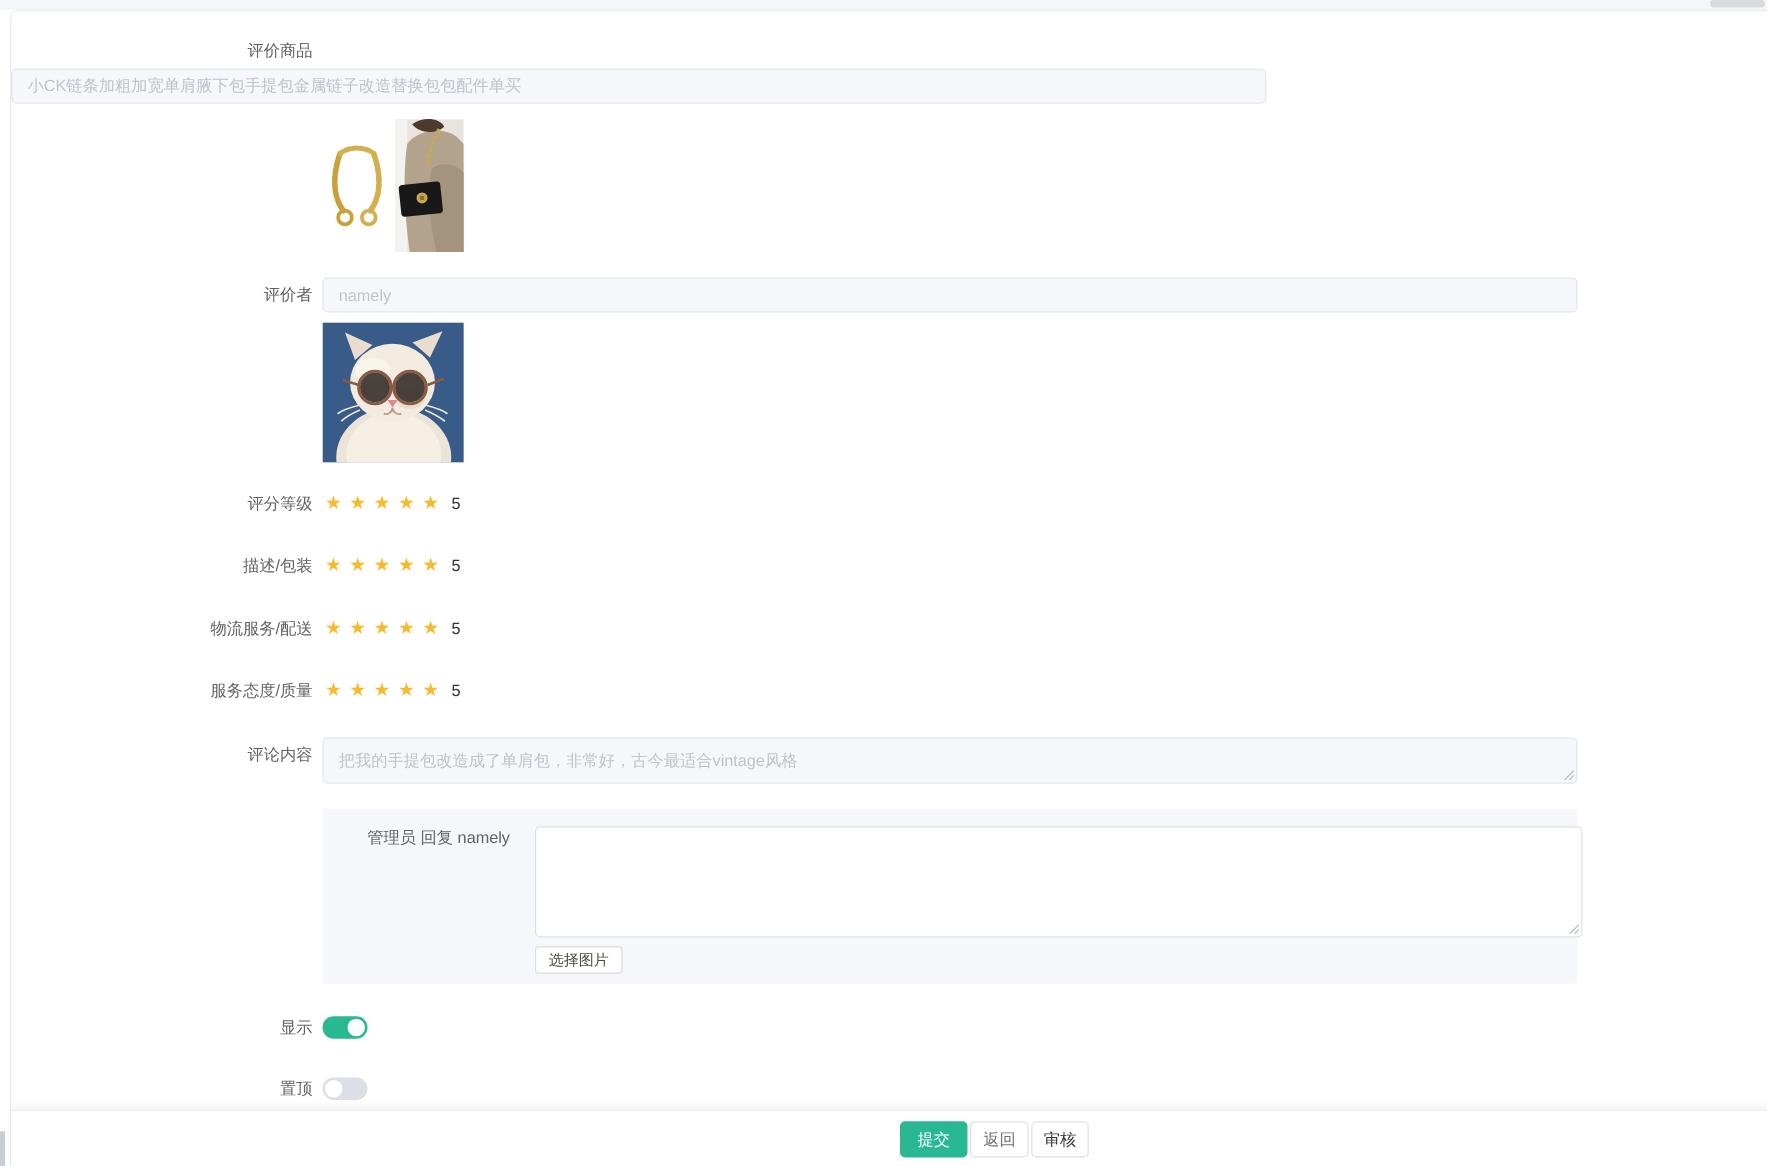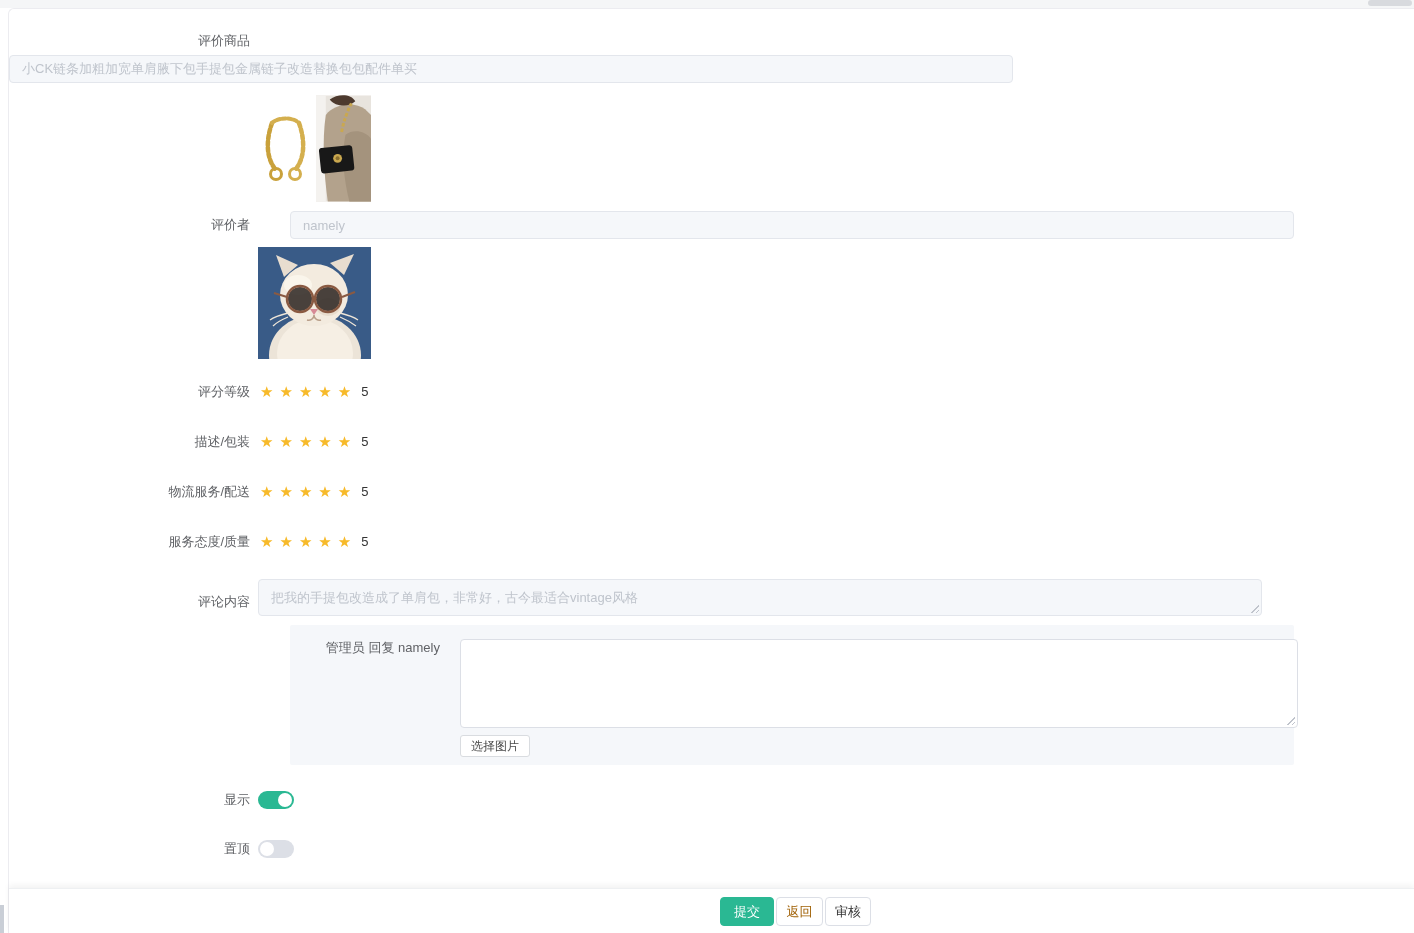--- a/index.html
+++ b/index.html
@@ -15,23 +15,23 @@
 
   .page-title-row { display: flex; align-items: center; margin: 14px 0 0 5px; height: 18px; }
   .accent-bar { width: 4px; height: 14px; background: #2ab893; border-radius: 1px; }
   .page-title { margin-left: 8px; font-size: 14px; font-weight: bold; color: #303133; }
 
   .form { width: 1300px; }
   .row { display: flex; align-items: flex-start; }
   .row-label { flex: none; width: 249px; text-align: right; padding-right: 8px; font-size: 13px; color: #606266; line-height: 28px; }
   .row-content { flex: none; width: 1004px; }
 
-  .mt18 { margin-top: 18px; flex-direction: column; } .mt12 { margin-top: 12px; } .mt20 { margin-top: 9px; gap: 32px; }
+  .mt18 { margin-top: 18px; flex-direction: column; } .mt12 { margin-top: 12px; } .mt20 { margin-top: 20px; }
   .mt8  { margin-top: 8px; }  .mt24 { margin-top: 24px; } .mt32 { margin-top: 32px; }
-  .mt28 { margin-top: 28px; align-items: flex-end; } .mt26 { margin-top: 26px; } .mt31 { margin-top: 31px; }
+  .mt28 { margin-top: 28px; } .mt26 { margin-top: 26px; } .mt31 { margin-top: 31px; }
 
   .text-input { width: 1004px; height: 28px; background: #f5f7fa; border: 1px solid #e3e6ec; border-radius: 4px;
                 padding: 0 12px; font-size: 13px; color: #bfc4cc; font-family: "Liberation Sans", sans-serif; outline: none; }
 
   .images-row { display: flex; gap: 3px; }
   .product-img { width: 55px; height: 107px; background: #fff; display: block; }
   .avatar-img { width: 113px; height: 112px; display: block; }
 
   .rating-row .row-label { line-height: 18px; }
   .stars { font-size: 15px; line-height: 18px; color: #f7ba2a; letter-spacing: 6px; margin-left: 2px; }
@@ -55,21 +55,21 @@
   .toggle { position: relative; width: 36px; height: 18px; border-radius: 9px; background: #dcdfe6; cursor: pointer; }
   .toggle .knob { position: absolute; top: 2px; left: 2px; width: 14px; height: 14px; border-radius: 50%; background: #ffffff; }
   .toggle.on { background: #2ab893; }
   .toggle.on .knob { left: auto; right: 2px; }
 
   .footer { position: absolute; left: 0; right: 0; bottom: 0; height: 45px; background: #ffffff;
             border-top: 1px solid #eef0f2; box-shadow: 0 -3px 6px rgba(0,0,0,0.05); }
   .footer-buttons { position: absolute; left: 711px; top: 8px; display: flex; gap: 2px; }
   .btn { height: 29px; border-radius: 4px; font-size: 13px; cursor: pointer; font-family: "Liberation Sans", sans-serif; }
   .btn-primary { width: 54px; background: #2ab893; border: 1px solid #2ab893; color: #ffffff; }
-  .btn-plain-back { width: 47px; background: #ffffff; border: 1px solid #dcdfe6; color: #a16207; }
+  .btn-plain-back { width: 47px; background: #ffffff; border: 1px solid #dcdfe6; color: #737373; }
   .btn-plain-review { width: 46px; background: #ffffff; border: 1px solid #dcdfe6; color: #333333; }
 </style>
 </head>
 <body>
 
 <div class="top-strip"></div>
 <div class="top-right-pill"></div>
 <div class="bottom-left-strip"></div>
 
 <div class="card">

